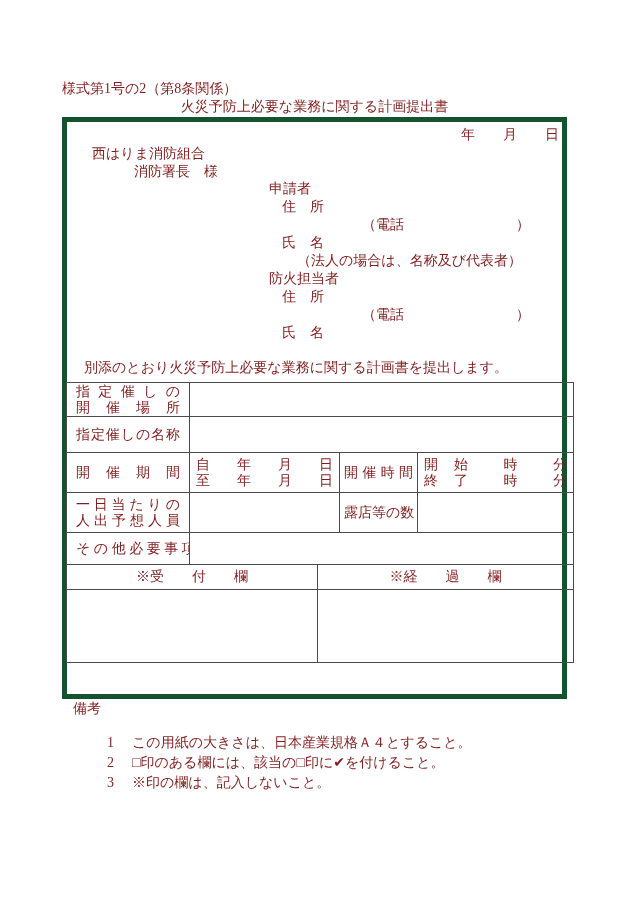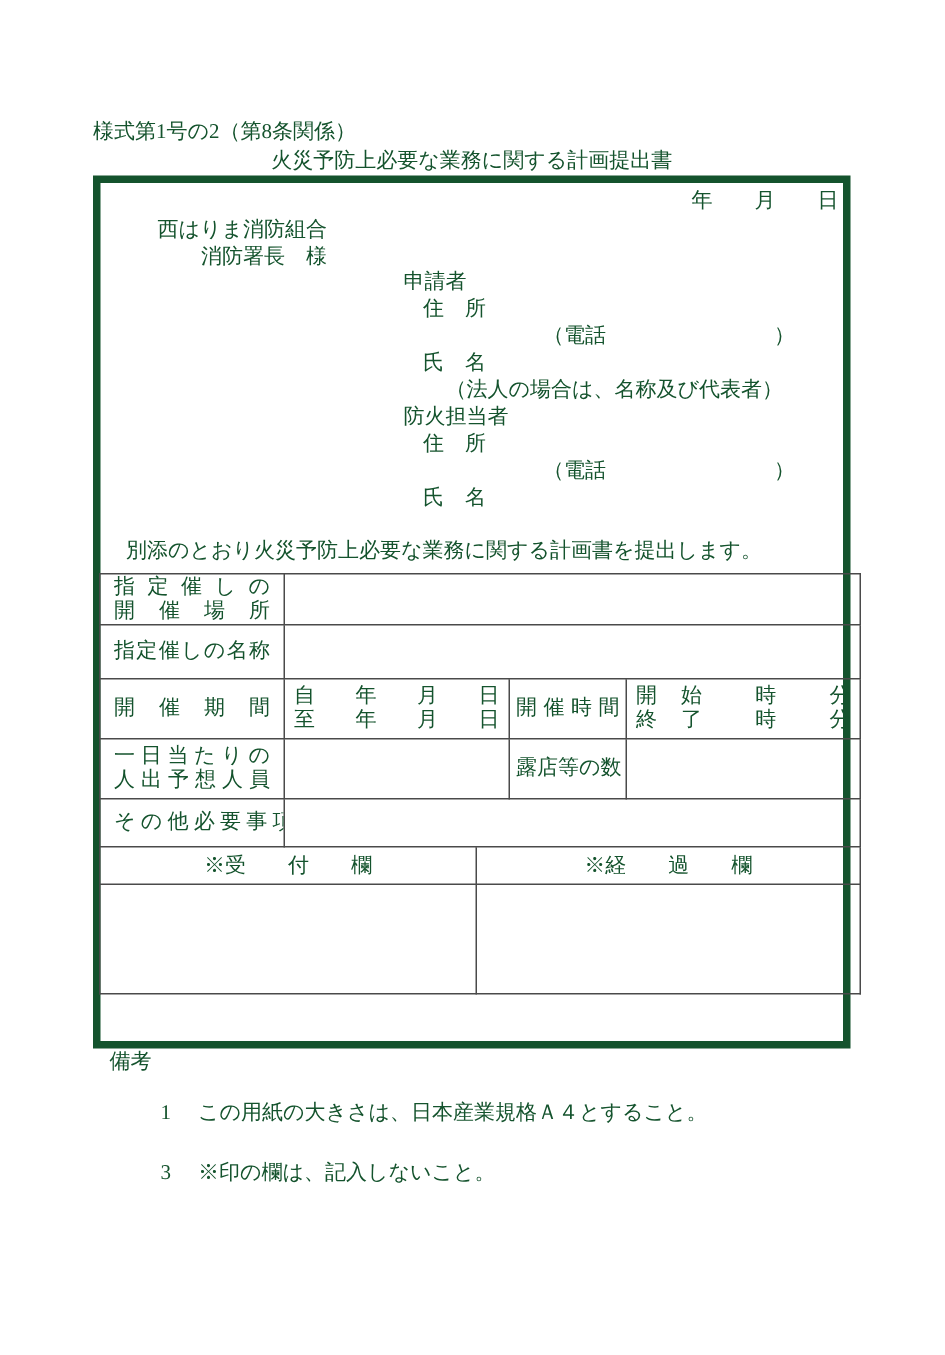--- a/index.html
+++ b/index.html
@@ -1,19 +1,19 @@
 <!DOCTYPE html>
 <html><head>
 <meta charset="utf-8">
 <style>
   html,body { margin:0; padding:0; background:#fff; }
   .page {
     position:relative; width:510px; height:903px; background:#ffffff;
     font-family:"Liberation Serif","DejaVu Serif",serif;
-    color:#14532d; font-size:14px;
+    color:#7f1d1d; font-size:14px;
   }
   .abs { position:absolute; white-space:pre; line-height:15px; }
   .title-line { position:absolute; left:62px; top:98px; width:505px; text-align:center; white-space:pre; }
   .main-box {
     position:absolute; left:62px; top:117px; width:505px; height:582px;
     border:5px solid #14532d; box-sizing:border-box;
   }
   table.form-grid {
     position:absolute; top:260px; left:-1px; width:507px;
     border-collapse:collapse; table-layout:fixed;
@@ -43,21 +43,21 @@
 
 <div class="page">
 
   <div class="abs" style="left:62px; top:81px;">様式第1号の2（第8条関係）</div>
 
   <div class="title-line">火災予防上必要な業務に関する計画提出書</div>
 
   <div class="main-box">
 
     <div class="abs" style="top:5px; right:3px;">年　　月　　日</div>
-    <div class="abs" style="left:38px; top:24px;text-align:right;">西はりま消防組合</div>
+    <div class="abs" style="left:25px; top:24px;text-align:right;">西はりま消防組合</div>
     <div class="abs" style="left:67px; top:42px;">消防署長　様</div>
 
     <div class="abs" style="left:202px; top:59px;">申請者</div>
     <div class="abs" style="left:215px; top:77px;">住　所</div>
     <div class="abs" style="left:295px; top:95px;">（電話　　　　　　　　）</div>
     <div class="abs" style="left:215px; top:113px;">氏　名</div>
     <div class="abs" style="left:230px; top:131px;">（法人の場合は、名称及び代表者）</div>
 
     <div class="abs" style="left:202px; top:149px;">防火担当者</div>
     <div class="abs" style="left:215px; top:167px;">住　所</div>
@@ -131,17 +131,20 @@
       </tr>
     </tbody>
       </table>
   </div>
 
   <div class="abs" style="left:73px; top:701px;">備考</div>
 
   <div class="notes-item" style="left:93px; top:719px;">
     <span class="note-no">1</span><span class="note-txt">この用紙の大きさは、日本産業規格Ａ４とすること。</span>
   </div>
+  <div class="notes-item" style="left:93px; top:739px;">
+    <span class="note-no">2</span><span class="note-txt">□印のある欄には、該当の□印に✔を付けること。</span>
+  </div>
   <div class="notes-item" style="left:93px; top:759px;">
     <span class="note-no">3</span><span class="note-txt">※印の欄は、記入しないこと。</span>
   </div>
 
 </div>
 
 </body></html>

